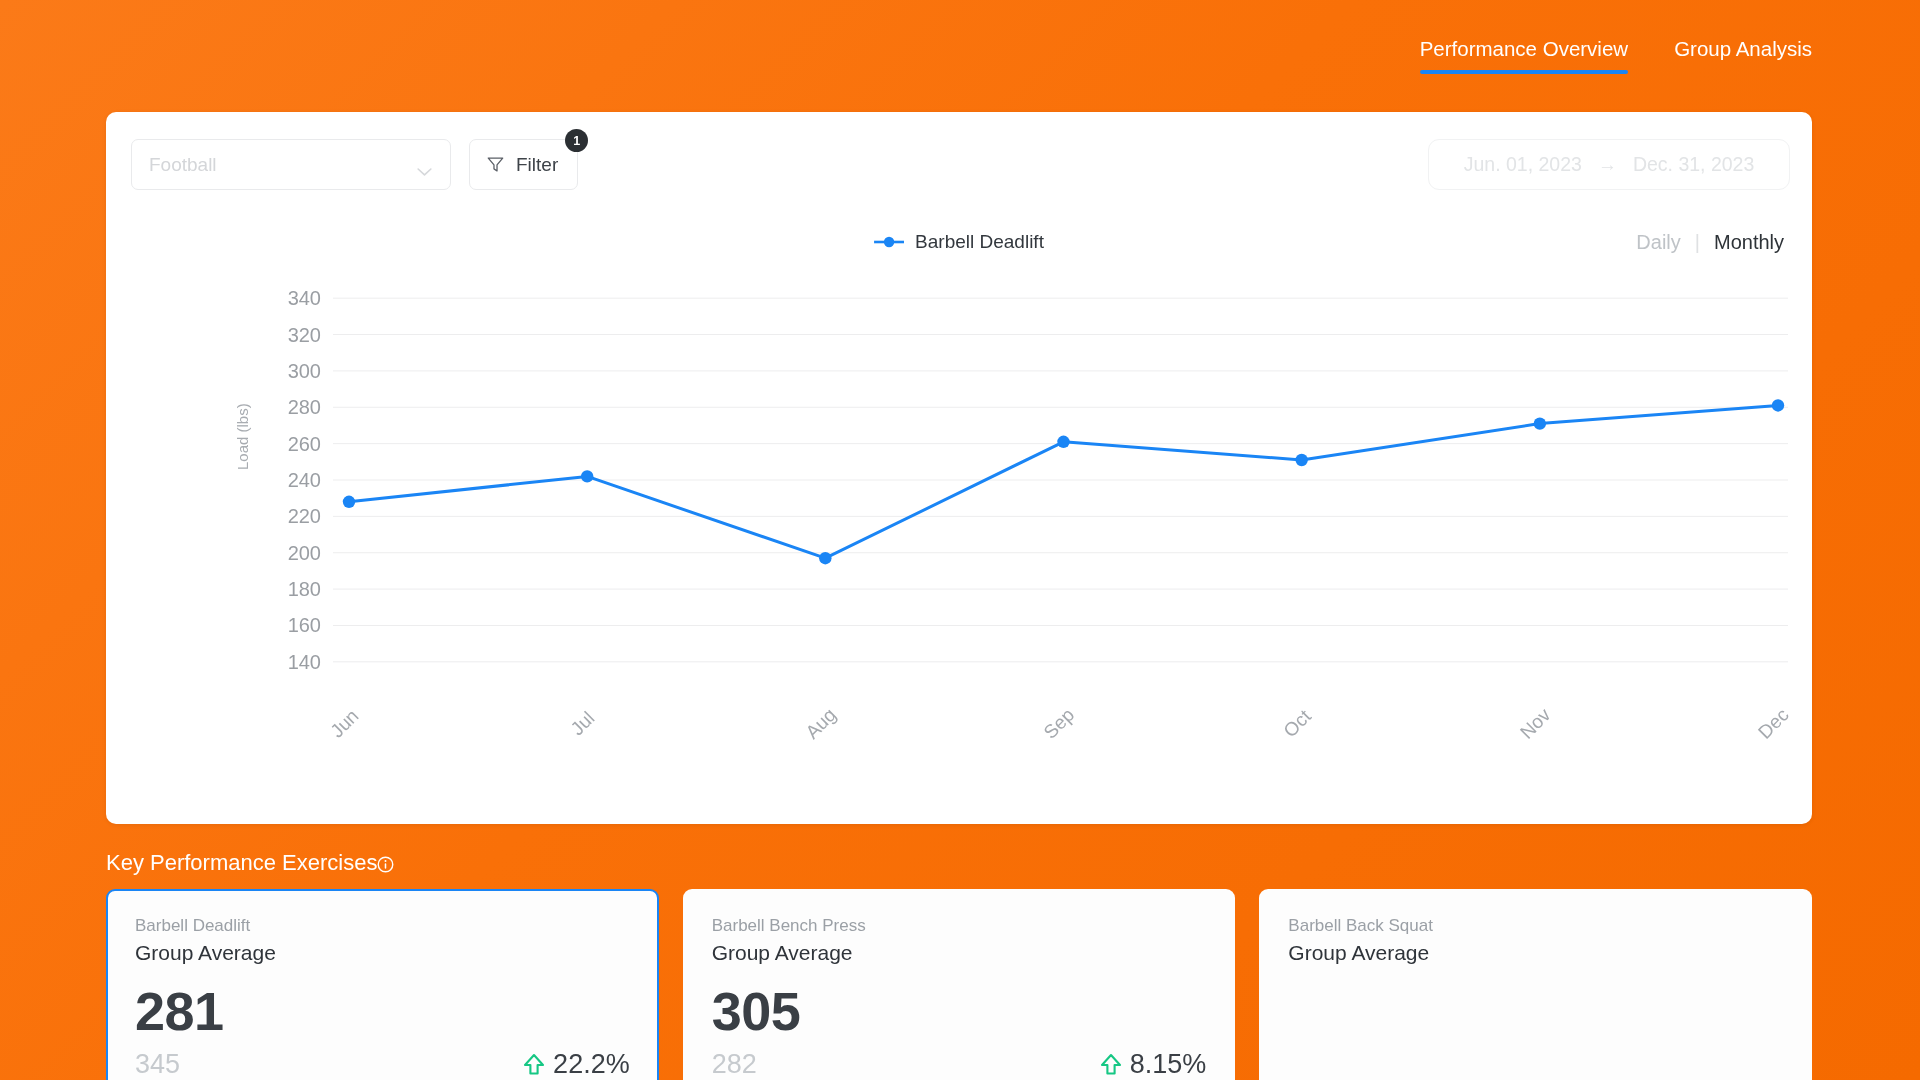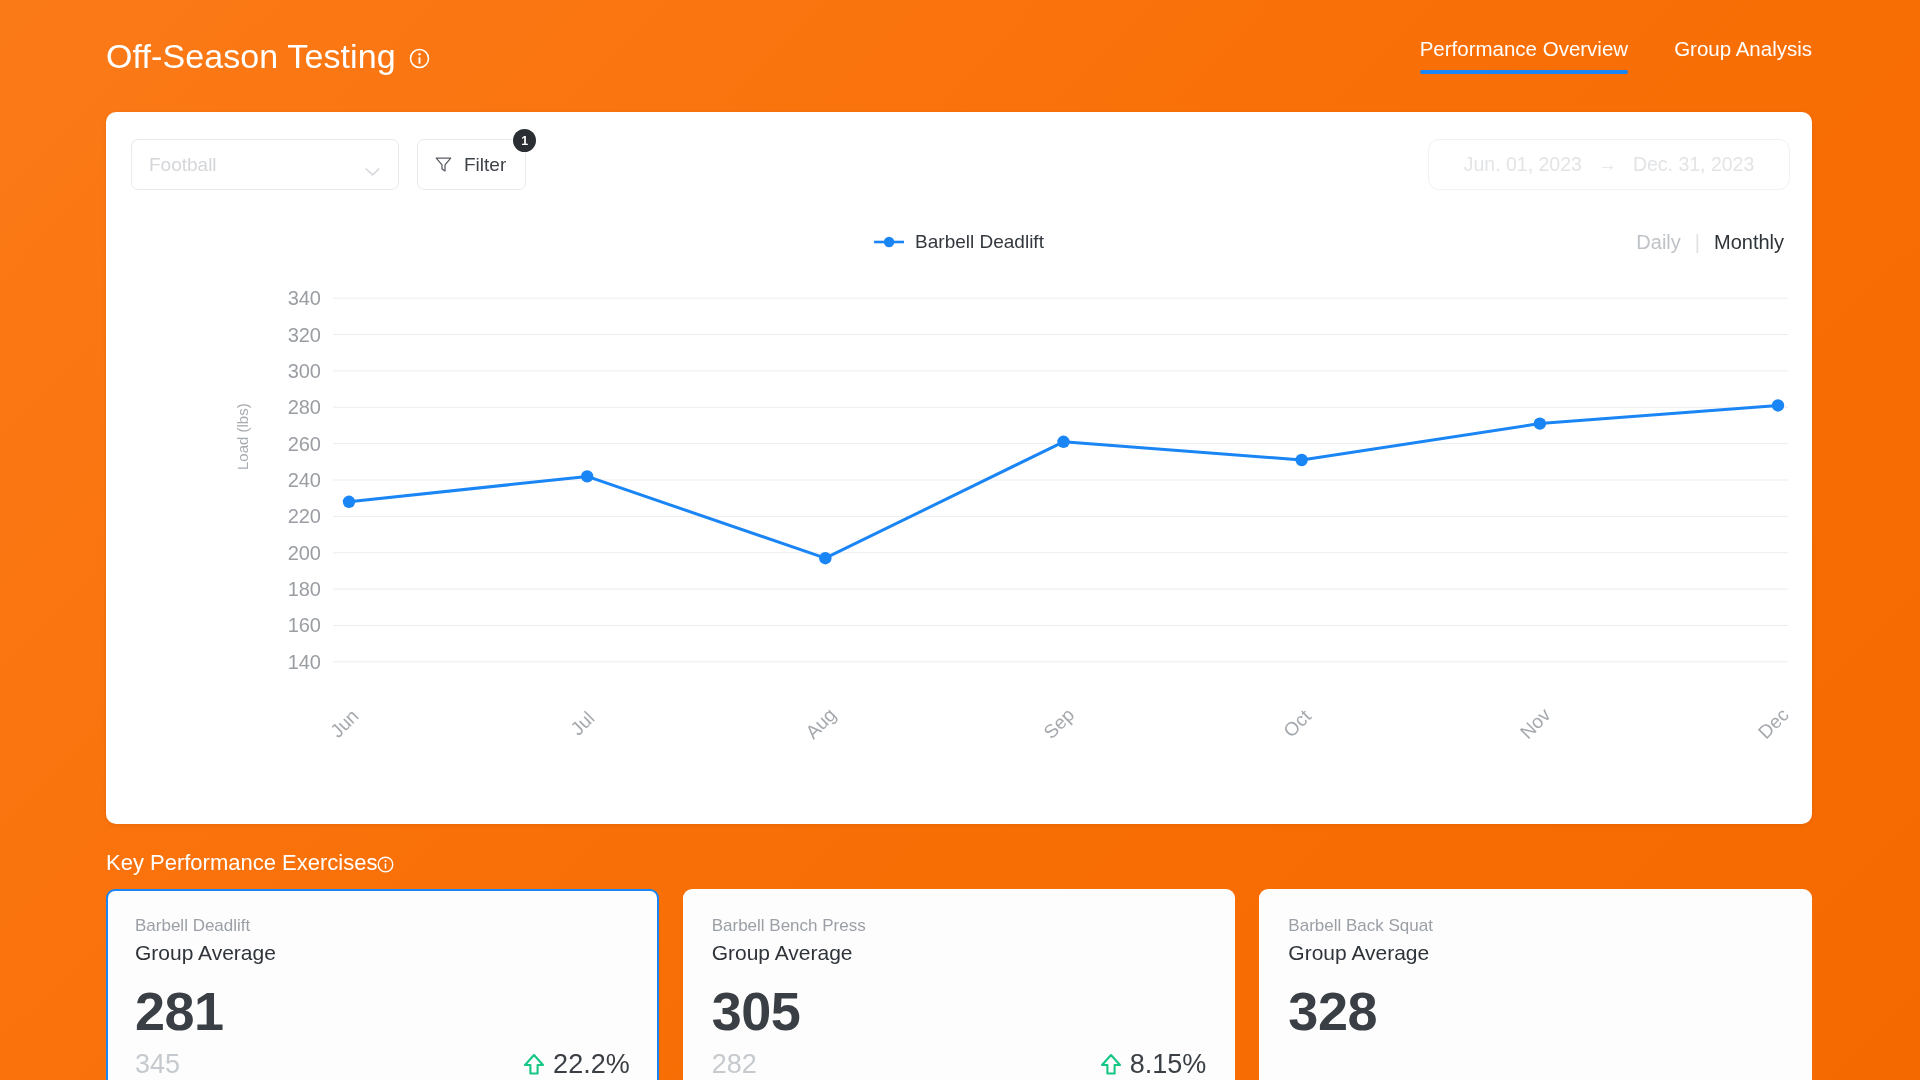--- a/index.html
+++ b/index.html
@@ -83,21 +83,21 @@
     height: 51px;
     border: 1px solid #e9eaec;
     border-radius: 7px;
     display: flex;
     align-items: center;
     background: #fff;
     cursor: pointer;
     font-size: 19px;
   }
   .ctrl-select {
-    width: 268px;
+    width: 320px;
     padding: 0 17px;
     justify-content: space-between;
   }
   .ctrl-select .label { color: #d4d6d9; }
   .ctrl-select.filled .label { color: #4a4f56; }
   .chev {
     width: 17px; height: 10px;
     flex: 0 0 auto;
   }
   .ctrl-filter {
@@ -253,30 +253,20 @@
     gap: 8px;
     font-size: 27px;
     color: #3a3f45;
   }
   .up-arrow { width: 22px; height: 24px; flex: 0 0 auto; }
 </style>
 </head>
 <body>
 
 <div class="header">
-  <div class="page-title-wrap">
-    <span class="page-title">Off-Season Testing</span>
-    <span class="info-icon">
-      <svg viewBox="0 0 22 22" width="21" height="21">
-        <circle cx="11" cy="11" r="9.4" fill="none" stroke="#ffffff" stroke-width="1.6"></circle>
-        <circle cx="11" cy="6.6" r="1.25" fill="#ffffff"></circle>
-        <rect x="10" y="9.4" width="2" height="7.2" rx="1" fill="#ffffff"></rect>
-      </svg>
-    </span>
-  </div>
   <div class="nav">
     <div class="nav-tab active">Performance Overview</div>
     <div class="nav-tab">Group Analysis</div>
   </div>
 </div>
 
 <div class="panel">
 
   <div class="filterbar">
 
@@ -418,15 +408,14 @@
           <span class="up-arrow"><svg viewBox="0 0 22 24" width="22" height="24">
               <path d="M11 3 L20 13 H14.6 V21.5 H7.4 V13 H2 Z" fill="none" stroke="#16c784" stroke-width="2.1" stroke-linejoin="round"></path>
             </svg></span>
           <span>8.15%</span>
         </span>
       </div>
     </div>
     <div class="card">
       <div class="card-ex">Barbell Back Squat</div>
       <div class="card-sub">Group Average</div>
-      <div class="card-value">328</div>
     </div>
   </div>
 
 </body></html>

